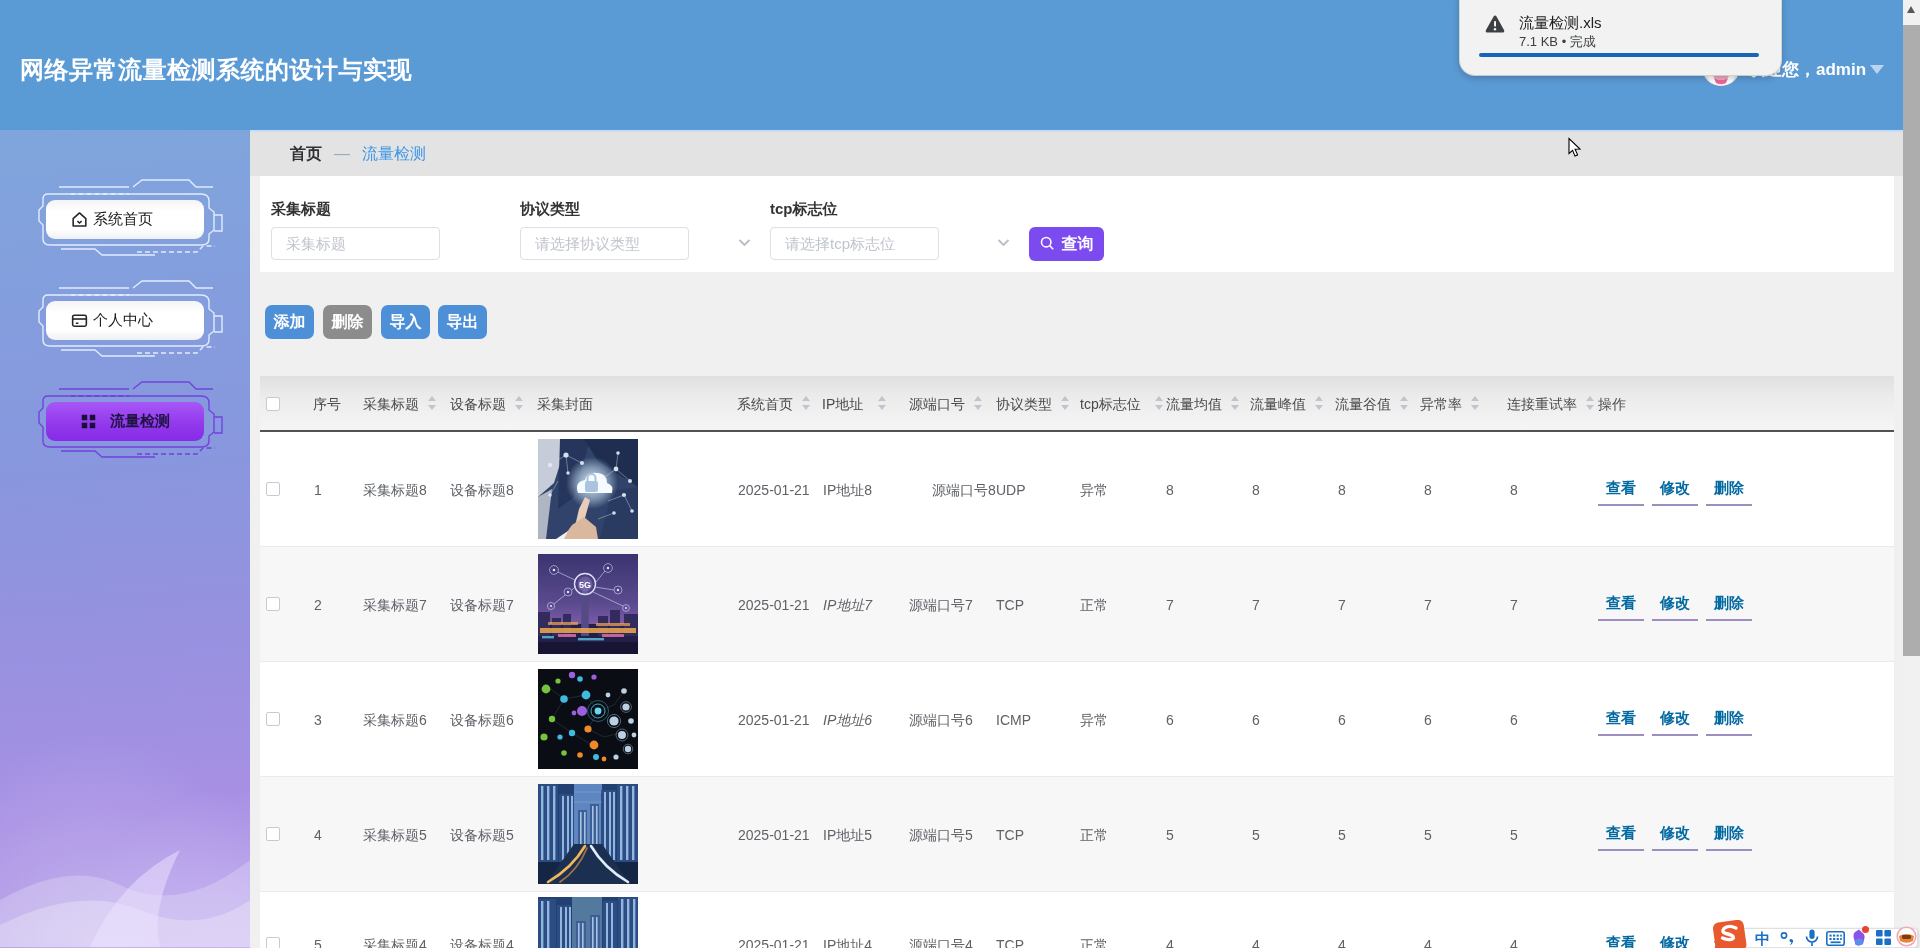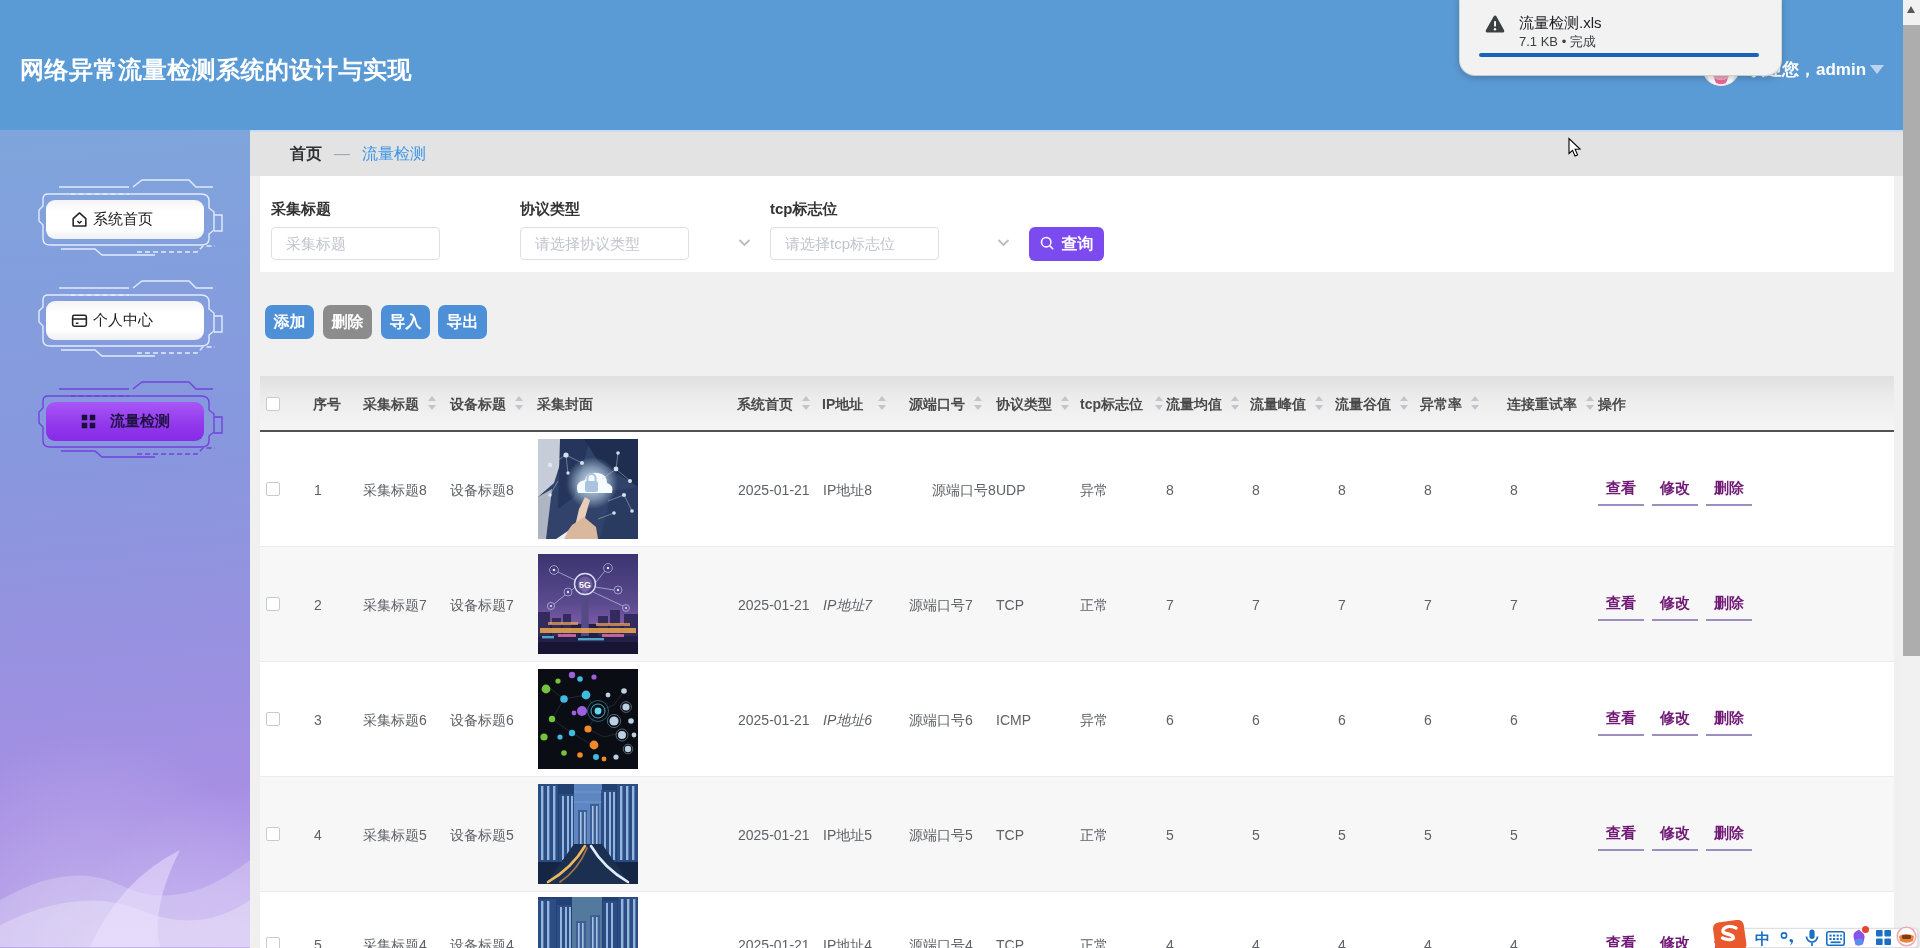--- a/index.html
+++ b/index.html
@@ -27,28 +27,28 @@
 #crumbbar { position:absolute; left:250px; top:130px; width:1653px; height:46px; background:#E3E3E4; border-top:2px solid #C7DDF5; box-sizing:border-box; }
 #crumbbar .inner { position:absolute; left:40px; top:12px; font-size:16px; }
 #formpanel { position:absolute; left:260px; top:176px; width:1634px; height:96px; background:#fff; }
 .flabel { position:absolute; top:24px; font-size:15px; font-weight:bold; color:#333; }
 .finput { position:absolute; top:51px; height:33px; background:#fff; border:1px solid #DCDFE6; border-radius:4px; font-size:15px; color:#C0C4CC; line-height:31px; padding-left:14px; }
 .chev { position:absolute; top:60px; width:13px; height:13px; }
 .btn { position:absolute; border-radius:7px; color:#fff; font-weight:bold; font-size:16px; text-align:center; }
 
 
 #thead { position:absolute; left:260px; top:376px; width:1634px; height:56px; background:linear-gradient(180deg,#E0E0E0 0%, #ECECEC 40%, #F5F5F5 100%); border-bottom:2px solid #525252; }
-.th { position:absolute; top:0; height:71px; line-height:56px; font-size:14px; font-weight:bold; color:#4a4a4a; white-space:nowrap; }
+.th { position:absolute; top:0; height:71px; line-height:56px; font-size:14px; font-weight:normal; color:#4a4a4a; white-space:nowrap; }
 .caret { position:absolute; width:0; height:0; border-left:4px solid transparent; border-right:4px solid transparent; }
 .caret.up { border-bottom:5px solid #C0C4CC; }
 .caret.dn { border-top:5px solid #C0C4CC; }
 .row { position:absolute; left:260px; width:1634px; height:115px; }
 .row .cell { position:absolute; font-size:14px; color:#5e6166; white-space:nowrap; }
 .ckbox { position:absolute; left:6px; width:14px; height:14px; border:1px solid #C6CAD2; border-radius:2px; background:#fff; }
-.oplink { position:absolute; font-size:15px; font-weight:bold; color:#701a75; border-bottom:2px solid #9C8FC0; padding:0 8px 6px 8px; }
+.oplink { position:absolute; font-size:15px; font-weight:bold; color:#0369a1; border-bottom:2px solid #9C8FC0; padding:0 8px 6px 8px; }
 .rowimg { position:absolute; left:278px; width:100px; height:100px; }
 
 
 #sbar { position:absolute; left:1903px; top:0; width:17px; height:948px; background:#F1F1F1; }
 #sbar .arrow { position:absolute; left:4px; top:6px; width:0; height:0; border-left:4.5px solid transparent; border-right:4.5px solid transparent; border-bottom:7px solid #575757; }
 #sbar .thumb { position:absolute; left:0px; top:25px; width:17px; height:631px; background:#ADADAD; }
 
 
 #dlcard { position:absolute; left:1460px; top:-14px; width:321px; height:89px; background:#F2F2F2; border-radius:15px; box-shadow:0 2px 8px rgba(0,0,0,0.28), 0 0 0 1px rgba(255,255,255,0.9); }
 </style>

